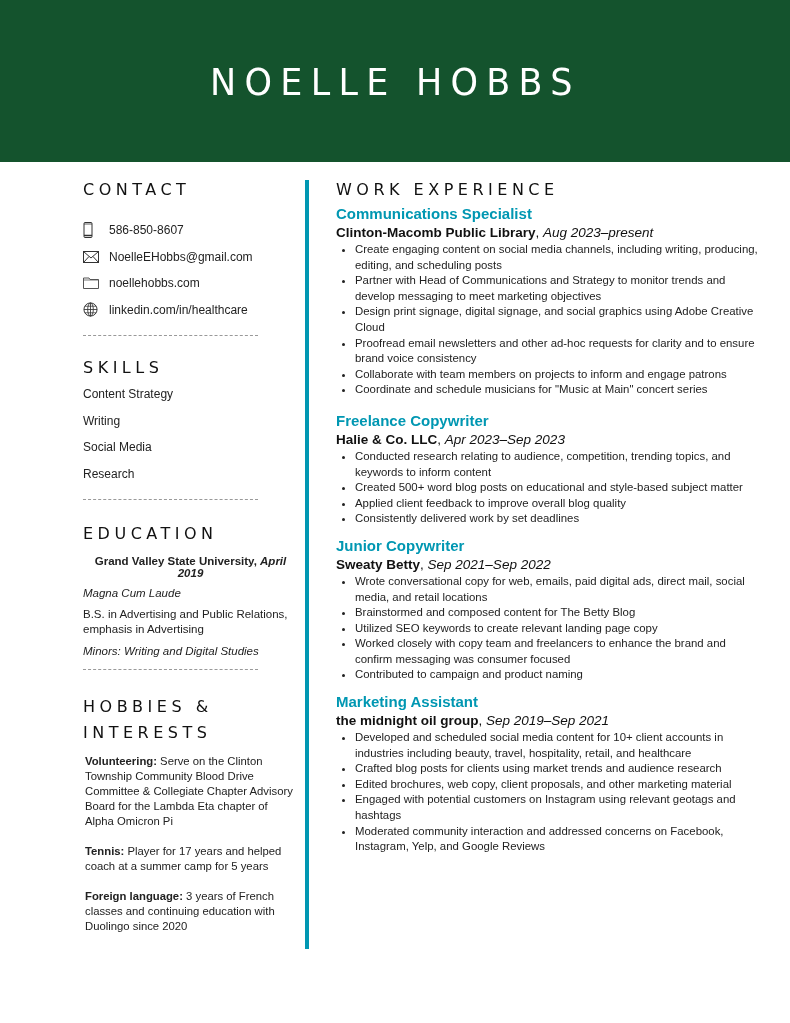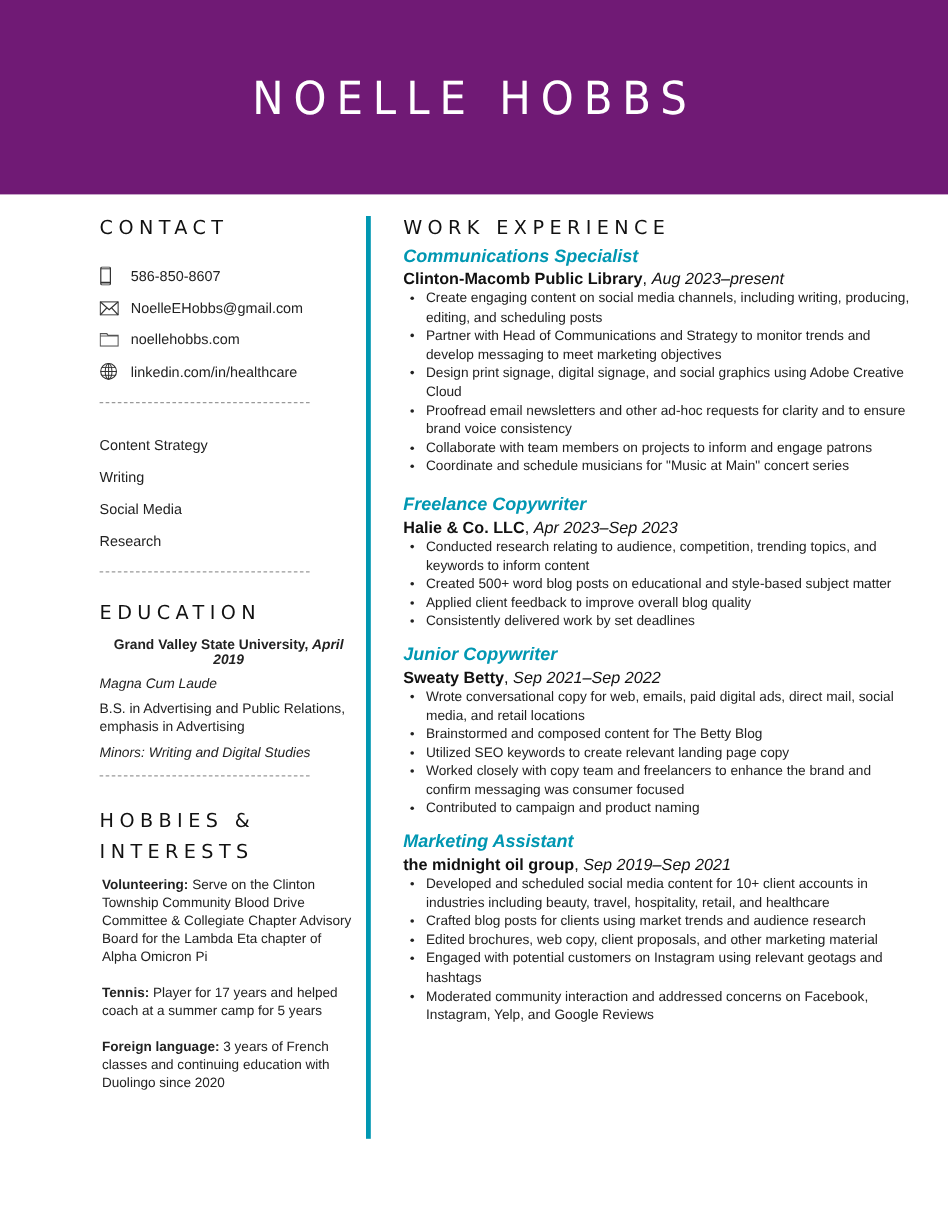--- a/index.html
+++ b/index.html
@@ -1,21 +1,21 @@
 <!DOCTYPE html>
 <html><head>
 <meta charset="utf-8">
 <style>
   html, body { margin: 0; padding: 0; }
   body {
     width: 790px; height: 1023px; background: #ffffff; position: relative; overflow: hidden;
     font-family: "Liberation Sans", sans-serif; color: #111;
   }
   .header {
-    position: absolute; left: 0; top: 0; width: 790px; height: 162px; background: #701a75;
+    position: absolute; left: 0; top: 0; width: 790px; height: 162px; background: #14532d;
     display: flex; align-items: center; justify-content: center;
   }
   .header h1 {
     margin: 0; color: #fff; font-weight: 400; font-size: 38px; letter-spacing: 9px;
     font-family: "DejaVu Sans", sans-serif; transform: scaleX(0.92); padding-top: 2px;
   }
   .divider-bar {
     position: absolute; left: 305px; top: 180px; width: 4px; height: 769px; background: #0097b2;
   }
   .left { position: absolute; left: 83px; top: 180px; width: 215px; }
@@ -25,21 +25,21 @@
   }
   .contact-row { display: flex; align-items: center; height: 26.5px; font-size: 12px; color: #222; }
   .contact-row .ico { width: 26px; height: 16px; display: flex; align-items: center; justify-content: flex-start; }
   .contact-row svg { display: block; }
   .dash { border-top: 1px dashed #999; width: 175px; margin: 0; height: 0; }
   .skill { font-size: 12px; color: #222; height: 26.5px; line-height: 26.5px; }
   .edu { font-size: 11.5px; color: #222; }
   .edu p { margin: 0; }
   .hob p { margin: 0; font-size: 11.3px; color: #222; line-height: 15px; }
   .right { position: absolute; left: 336px; top: 180px; width: 430px; }
-  .job-title { color: #0097b2; font-weight: 700; font-size: 15px; margin: 0; font-style: italic; }
+  .job-title { color: #0097b2; font-weight: 700; font-size: 15px; margin: 0; }
   .company { font-size: 13.5px; color: #111; margin: 0; }
   .company b { font-weight: 700; }
   .company i { font-style: italic; font-weight: 400; }
   ul { margin: 0; padding: 0 0 0 19px; }
   li { font-size: 11.4px; line-height: 15.6px; color: #222; }
 </style>
 </head>
 <body>
 
 <div class="header">
@@ -91,20 +91,21 @@
             <line x1="2" y1="4.5" x2="14" y2="4.5" stroke="#333" stroke-width="0.8"></line>
             <line x1="2" y1="11.5" x2="14" y2="11.5" stroke="#333" stroke-width="0.8"></line>
           </svg>
       </span>
       <span>linkedin.com/in/healthcare</span>
     </div>
     <div class="dash" style="margin-top:12px;"></div>
   </section>
 
   <section style="margin-top:22px;">
+    <h2 class="sec-title" style="margin-bottom:4px;">SKILLS</h2>
     <div class="skill">Content Strategy</div>
     <div class="skill">Writing</div>
     <div class="skill">Social Media</div>
     <div class="skill">Research</div>
     <div class="dash" style="margin-top:12px;"></div>
   </section>
 
   <section class="edu" style="margin-top:24px;">
     <h2 class="sec-title" style="margin-bottom:12px;">EDUCATION</h2>
     <p style="font-weight:700;text-align:center;">

